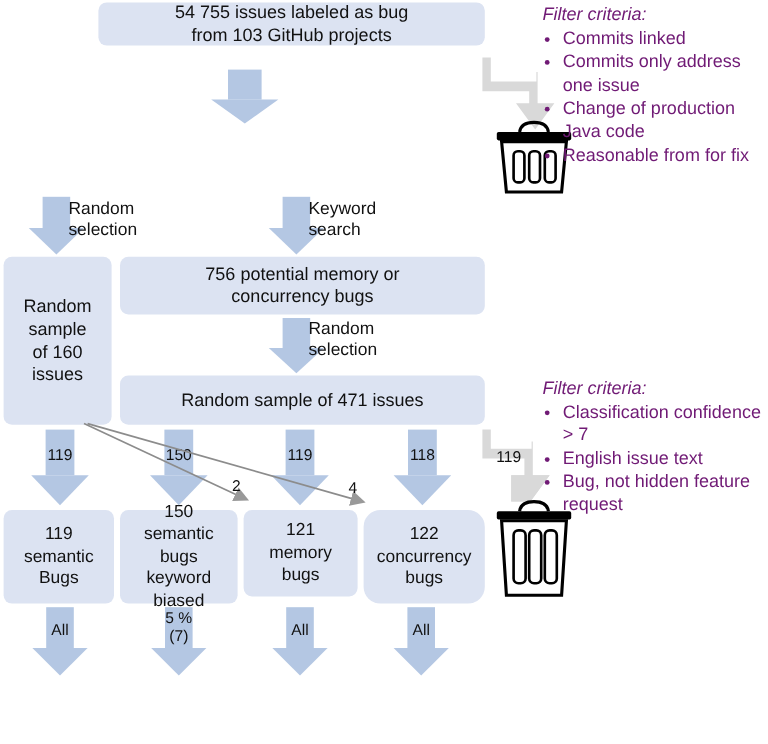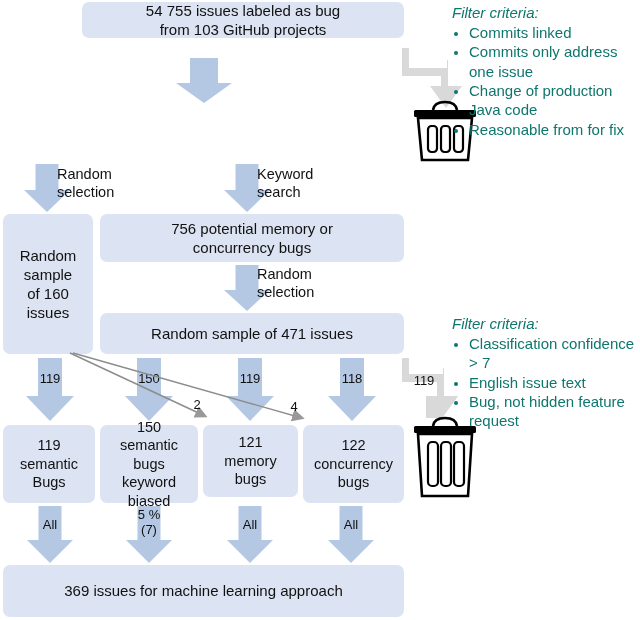--- a/index.html
+++ b/index.html
@@ -43,21 +43,21 @@
     position:absolute;color:#111;font-size:14.5px;line-height:1.25;
     white-space:pre-line;text-align:left;
   }
   
   .inlabel{
     position:absolute;color:#111;font-size:13px;line-height:1.15;
     text-align:center;white-space:pre-line;
   }
 
   
-  .criteria{position:absolute;color:#0f766e;}
+  .criteria{position:absolute;color:#701a75;}
   .criteria .ctitle{
     font-style:italic;font-size:15px;margin-bottom:2px;
   }
   .criteria ul{
     margin:0;padding-left:17px;list-style:disc;
   }
   .criteria li{
     font-size:15px;line-height:1.29;margin:0;padding:0;
   }
   .criteria li::marker{font-size:13px;}
@@ -90,25 +90,24 @@
 
   <div class="box small" style="left: 100px; top: 425px; width: 98px; height: 78px; white-space: pre-line;">150 semantic
 bugs
 keyword
 biased</div>
 
   <div class="box small" style="left: 203px; top: 425px; width: 95px; height: 72px; white-space: pre-line;">121
 memory
 bugs</div>
 
-  <div class="box small" style="left: 303px; top: 425px; width: 101px; height: 78px; white-space: pre-line;">122
+  <div class="box small" style="left: 303px; top: 425px; width: 101px; height: 78px; white-space: pre-line; border-radius: 14px;">122
 concurrency
 bugs</div>
 
-  <div class="box" style="left: 3px; top: 565px; width: 401px; height: 52px; white-space: pre-line;">369 issues for machine learning approach</div>
 
   <div class="barrow" style="left:176px;top:58px;width:56px;height:45px;">
     <div class="shaft" style="width:28px;height:25px;"></div>
     <div class="head" style="top:25px;border-left-width:28px;border-right-width:28px;border-top-width:20px;"></div>
   </div>
 
   <div class="barrow" style="left:24px;top:164px;width:46px;height:48px;">
     <div class="shaft" style="width:23px;height:26px;"></div>
     <div class="head" style="top:26px;border-left-width:23px;border-right-width:23px;border-top-width:22px;"></div>
   </div>

